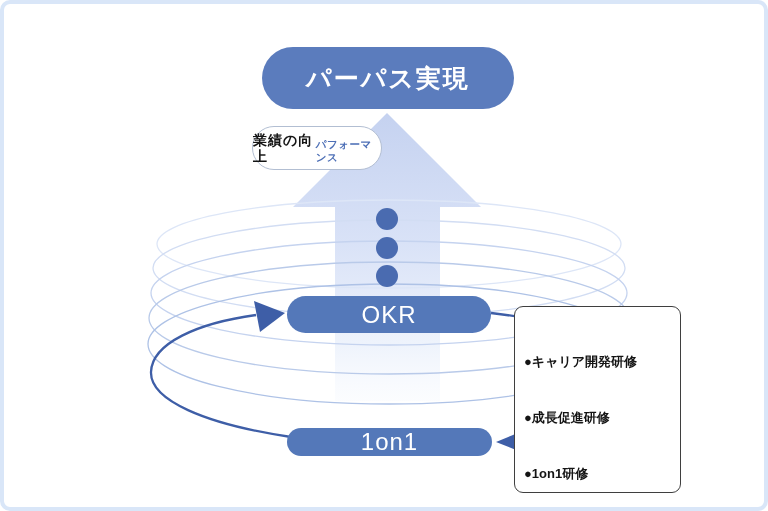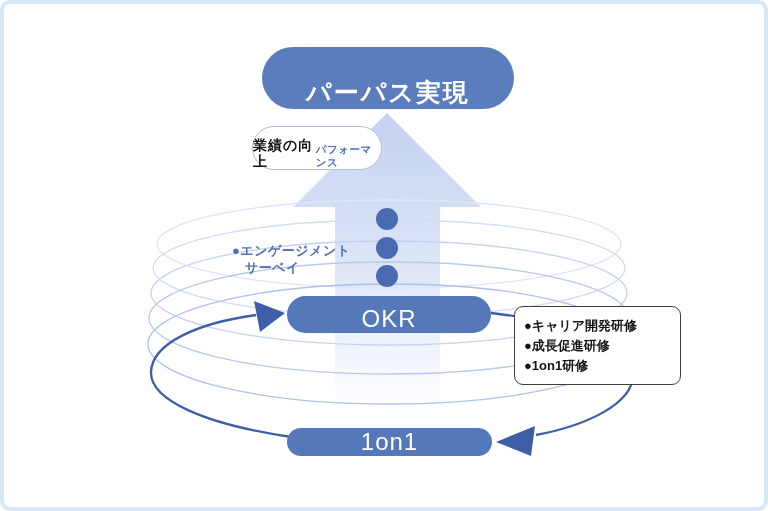--- a/index.html
+++ b/index.html
@@ -16,21 +16,21 @@
     overflow: hidden;
   }
 
   .layer-svg {
     position: absolute;
     left: 0; top: 0;
     width: 768px; height: 511px;
     z-index: 1;
   }
 
-  .node { position: absolute; z-index: 2; display: flex; align-items: flex-end; justify-content: center; }
+  .node { position: absolute; z-index: 2; display: flex; align-items: center; justify-content: center; }
 
   .purpose-pill {
     left: 258px; top: 43px; width: 252px; height: 62px;
     background: #5b7cbd; border-radius: 31px;
     color: #ffffff; font-size: 25px; font-weight: 700; letter-spacing: 2px;
   }
 
   .outcome-pill {
     top: 122px; height: 44px;
     background: #ffffff; border: 1px solid #b2bed2; border-radius: 22px;
@@ -54,21 +54,21 @@
   }
   .engagement-label .line2 { padding-left: 13px; }
 
   .training-box {
     position: absolute; left: 510px; top: 302px; width: 167px; z-index: 3;
     background: #ffffff; border: 1.5px solid #3f3f3f; border-radius: 9px;
     padding: 9px 8px 8px 9px;
   }
   .training-item {
     font-size: 13px; font-weight: 700; color: #141414;
-    line-height: 20px; white-space: nowrap;
+    line-height: 20px; white-space: nowrap; margin-top: 36px;
   }
 </style>
 </head>
 <body>
 
 <div class="canvas">
 
   <svg class="layer-svg" viewBox="0 0 768 511" xmlns="http://www.w3.org/2000/svg">
     <defs>
       <linearGradient id="arrowGrad" x1="0" y1="0" x2="0" y2="1">
@@ -100,24 +100,20 @@
 
   <div class="node purpose-pill">
     <span>パーパス実現</span>
   </div>
 
   <div class="node outcome-pill left">
     <span class="outcome-title">業績の向上</span>
     <span class="outcome-sub">パフォーマンス</span>
   </div>
 
-  <div class="engagement-label">
-    <div class="line1">●エンゲージメント</div>
-    <div class="line2">サーベイ</div>
-  </div>
 
   <div class="node cycle-pill okr-pill">
     <span>OKR</span>
   </div>
 
   <div class="node cycle-pill oneonone-pill">
     <span>1on1</span>
   </div>
 
   <div class="training-box">

